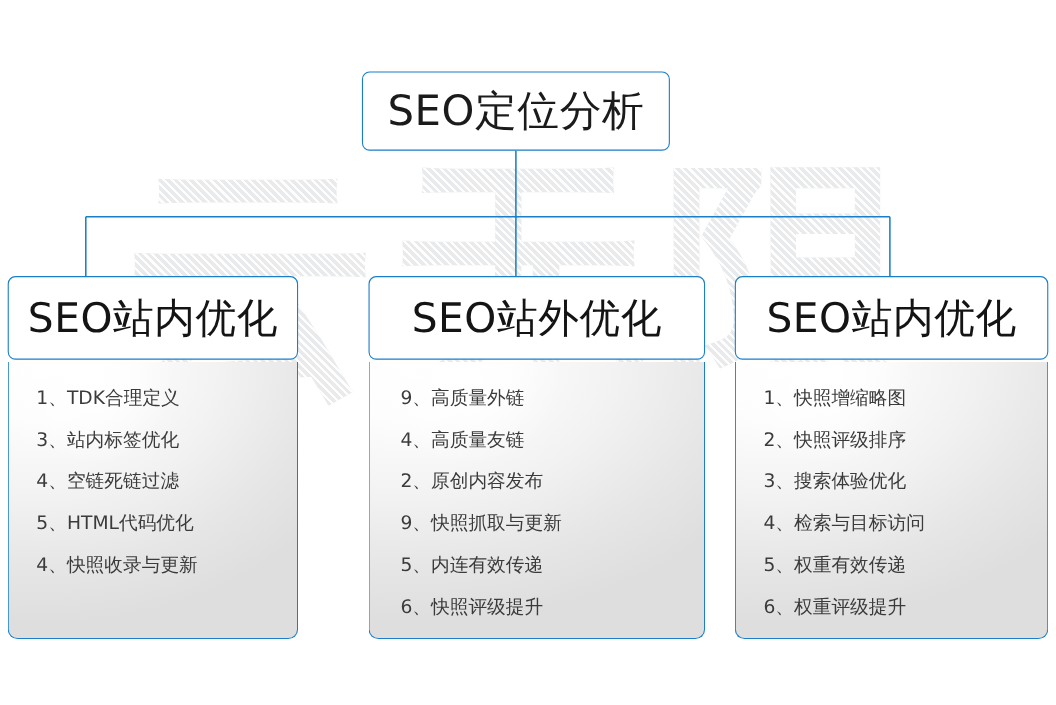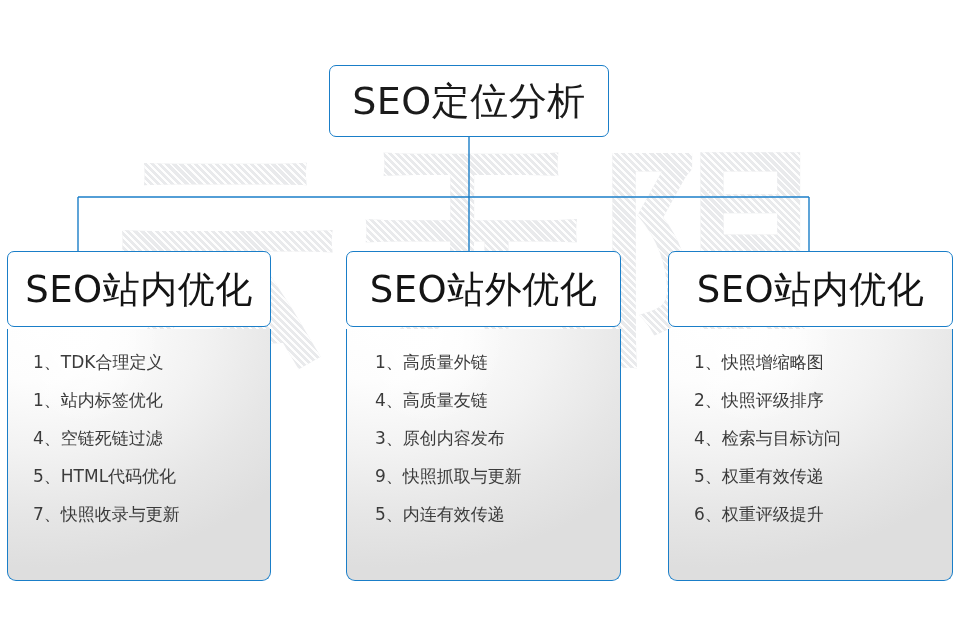--- a/index.html
+++ b/index.html
@@ -105,21 +105,21 @@
     line-height: 1;
     font-family: "DejaVu Sans", "Liberation Sans", sans-serif;
   }
 
   .col {
     position: absolute;
     z-index: 2;
     box-sizing: border-box;
   }
   .col-1 { left: 7px;   width: 264px; }
-  .col-2 { left: 346px; width: 275px; }
+  .col-2 { left: 335px; width: 306px; }
   .col-3 { left: 668px; width: 285px; }
   .col { top: 251px; }
 
   .col-head {
     box-sizing: border-box;
     height: 76px;
     border: 1.4px solid #1a7ec8;
     border-radius: 7px;
     background: #ffffff;
     display: flex;
@@ -201,51 +201,53 @@
     <span class="root-label">SEO定位分析</span>
   </div>
 
   <div class="col col-1">
     <div class="col-head">
       <span class="head-label">SEO站内优化</span>
     </div>
     <div class="col-body">
       <ol>
         <li>1、TDK合理定义</li>
-        <li>1、站内标签优化</li>
+        <li>3、站内标签优化</li>
         <li>4、空链死链过滤</li>
         <li>5、HTML代码优化</li>
-        <li>7、快照收录与更新</li>
+        <li>4、快照收录与更新</li>
       </ol>
     </div>
   </div>
 
   <div class="col col-2">
     <div class="col-head">
       <span class="head-label">SEO站外优化</span>
     </div>
     <div class="col-body">
       <ol>
-        <li>1、高质量外链</li>
+        <li>9、高质量外链</li>
         <li>4、高质量友链</li>
-        <li>3、原创内容发布</li>
+        <li>2、原创内容发布</li>
         <li>9、快照抓取与更新</li>
         <li>5、内连有效传递</li>
+        <li>6、快照评级提升</li>
       </ol>
     </div>
   </div>
 
   <div class="col col-3">
     <div class="col-head">
       <span class="head-label">SEO站内优化</span>
     </div>
     <div class="col-body">
       <ol>
         <li>1、快照增缩略图</li>
         <li>2、快照评级排序</li>
+        <li>3、搜索体验优化</li>
         <li>4、检索与目标访问</li>
         <li>5、权重有效传递</li>
         <li>6、权重评级提升</li>
       </ol>
     </div>
   </div>
 
 </div>
 
 </body></html>

